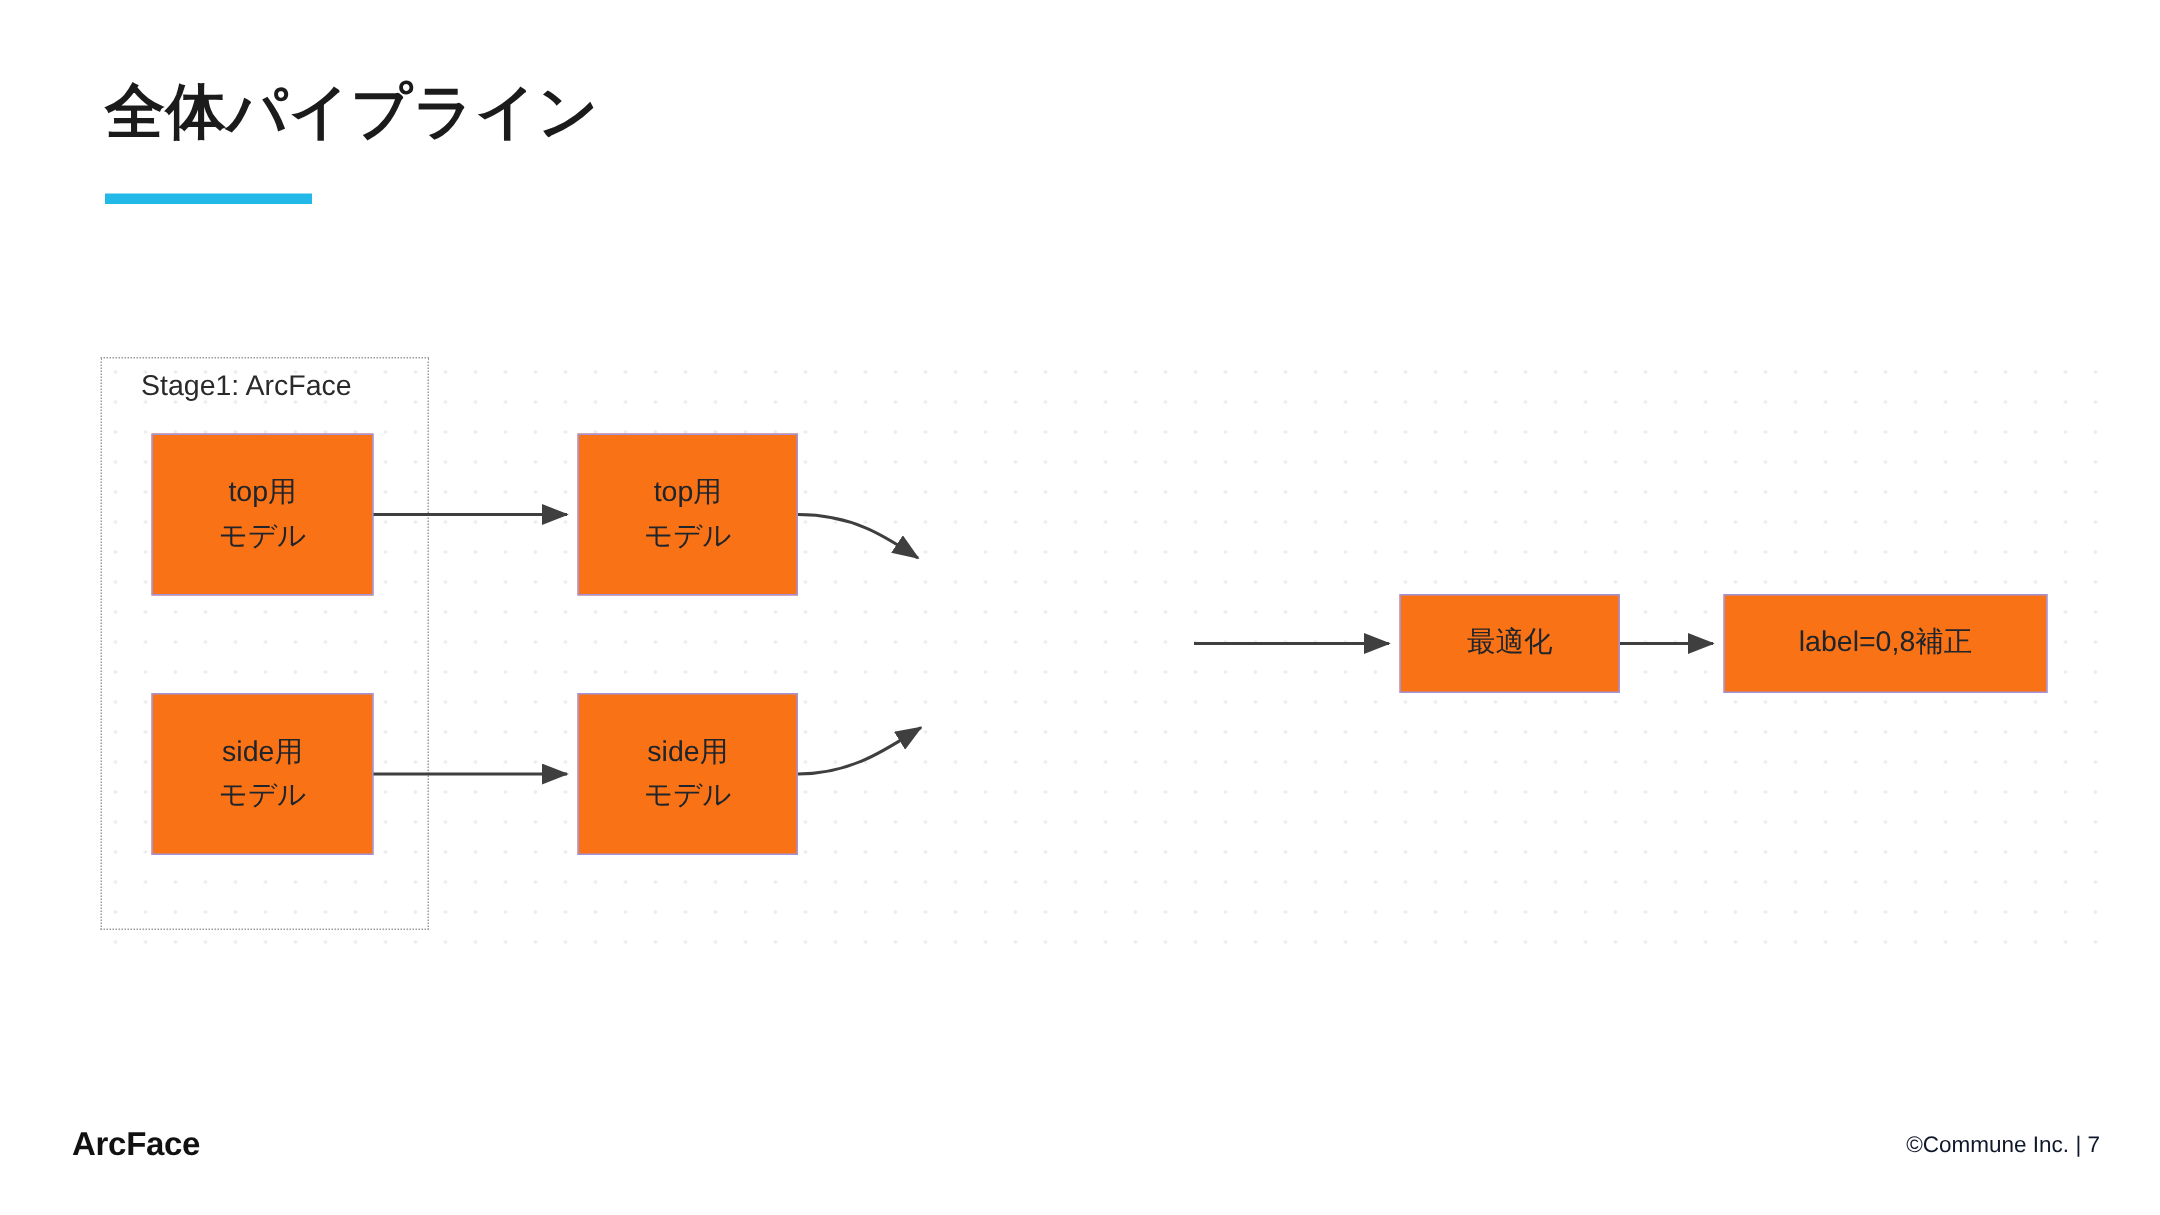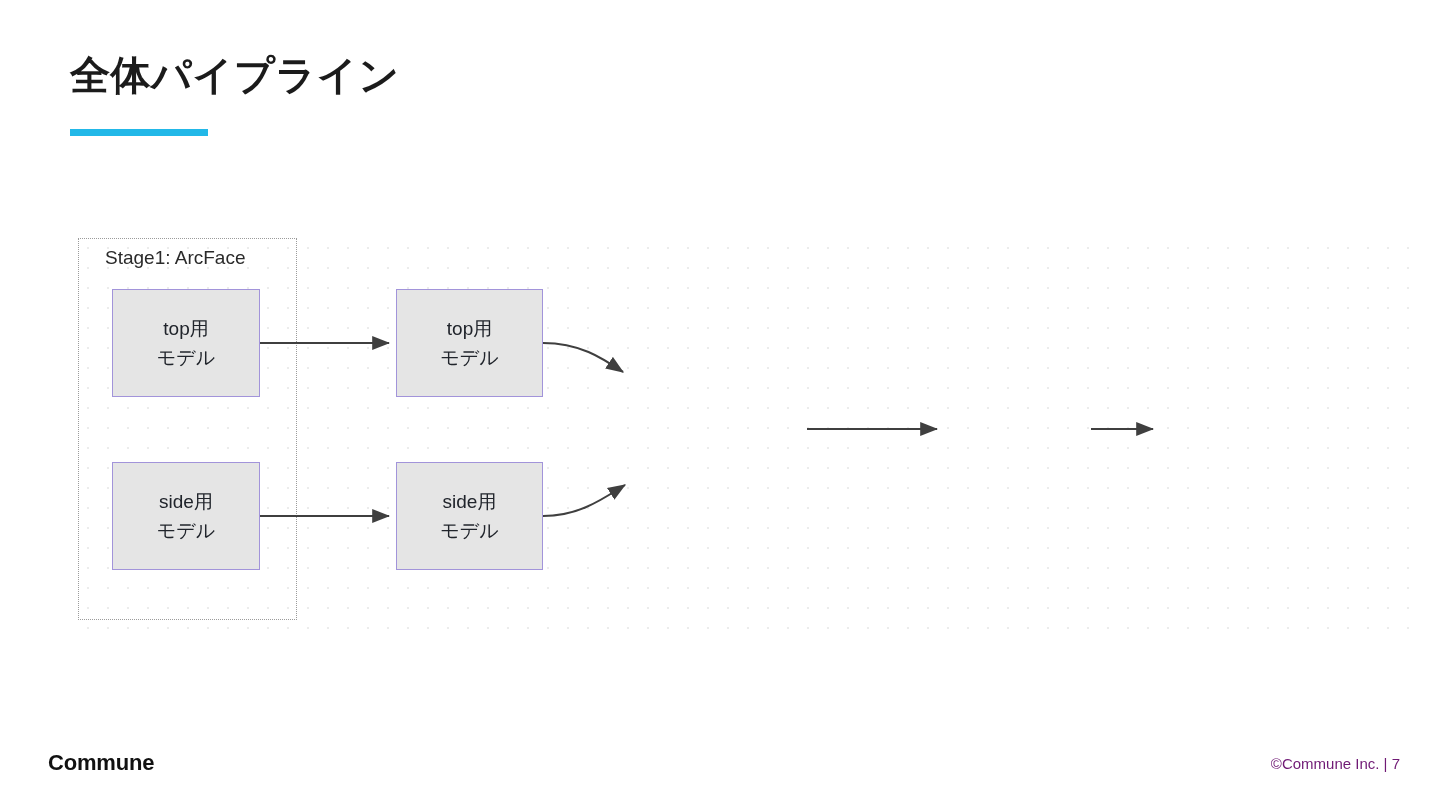--- a/index.html
+++ b/index.html
@@ -39,21 +39,21 @@
     left: 70px;
     top: 129px;
     width: 138px;
     height: 7px;
     background: #22b8e8;
   }
 
   
   .diagram {
     position: absolute;
-    left: 12px;
+    left: 1px;
     top: 0;
     width: 1336px;
     height: 810px;
     padding-left: 40px;
   }
   .dotgrid {
     position: absolute;
     left: 60px;
     top: 232px;
     width: 1350px;
@@ -84,21 +84,21 @@
   }
   #stage1 { left: 66px;  top: 238px; width: 219px; height: 382px; }
   #stage1 .stage-label { text-align: left; padding-left: 26px; }
   #stage2 { left: 349px; top: 238px; width: 482px; height: 382px; }
   #stage3 { left: 898px; top: 341px; width: 500px; height: 173px; }
 
   
   .node {
     position: absolute;
     box-sizing: border-box;
-    background: #e5e5e5;
+    background: #f97316;
     border: 1.5px solid #a294da;
     display: flex;
     flex-direction: column;
     align-items: center;
     justify-content: center;
     font-size: 19px;
     color: #20242b;
     line-height: 1.55;
     text-align: center;
   }
@@ -128,21 +128,21 @@
     font-size: 22px;
     font-weight: 700;
     letter-spacing: -0.2px;
     color: #111111;
   }
   .copyright {
     position: absolute;
     right: 40px;
     bottom: 38px;
     font-size: 15px;
-    color: #701a75;
+    color: #0f172a;
     white-space: nowrap;
   }
 </style>
 </head>
 <body>
 
 <div class="slide">
 
   <div class="slide-title">全体パイプライン</div>
   <div class="title-rule"></div>
@@ -168,20 +168,26 @@
 
     <div class="node" id="n-s2-top">
       <span class="line">top用</span>
       <span class="line">モデル</span>
     </div>
     <div class="node" id="n-s2-side">
       <span class="line">side用</span>
       <span class="line">モデル</span>
     </div>
 
+    <div class="node" id="n-opt">
+      <span class="line">最適化</span>
+    </div>
+    <div class="node" id="n-label">
+      <span class="line">label=0,8補正</span>
+    </div>
 
     <svg class="connectors" viewBox="0 0 1440 810" xmlns="http://www.w3.org/2000/svg">
       <defs>
         <marker id="arrowhead" markerWidth="9" markerHeight="7" refX="8.4" refY="3.5" orient="auto" markerUnits="strokeWidth">
           <path d="M0,0 L9,3.5 L0,7 Z" fill="#3f3f3f"></path>
         </marker>
       </defs>
 
       <path d="M248,343 L377,343" fill="none" stroke="#3f3f3f" stroke-width="2" marker-end="url(#arrowhead)"></path>
 
@@ -190,16 +196,16 @@
       <path d="M531,343 C568,343 590,358 611,372" fill="none" stroke="#3f3f3f" stroke-width="2" marker-end="url(#arrowhead)"></path>
 
       <path d="M531,516 C568,516 592,498 613,485" fill="none" stroke="#3f3f3f" stroke-width="2" marker-end="url(#arrowhead)"></path>
 
       <path d="M795,429 L925,429" fill="none" stroke="#3f3f3f" stroke-width="2" marker-end="url(#arrowhead)"></path>
 
       <path d="M1079,429 L1141,429" fill="none" stroke="#3f3f3f" stroke-width="2" marker-end="url(#arrowhead)"></path>
     </svg>
   </div>
 
-  <div class="brand">Commune</div>
+  <div class="brand">ArcFace</div>
   <div class="copyright">©Commune Inc.  |  7</div>
 
 </div>
 
 </body></html>

